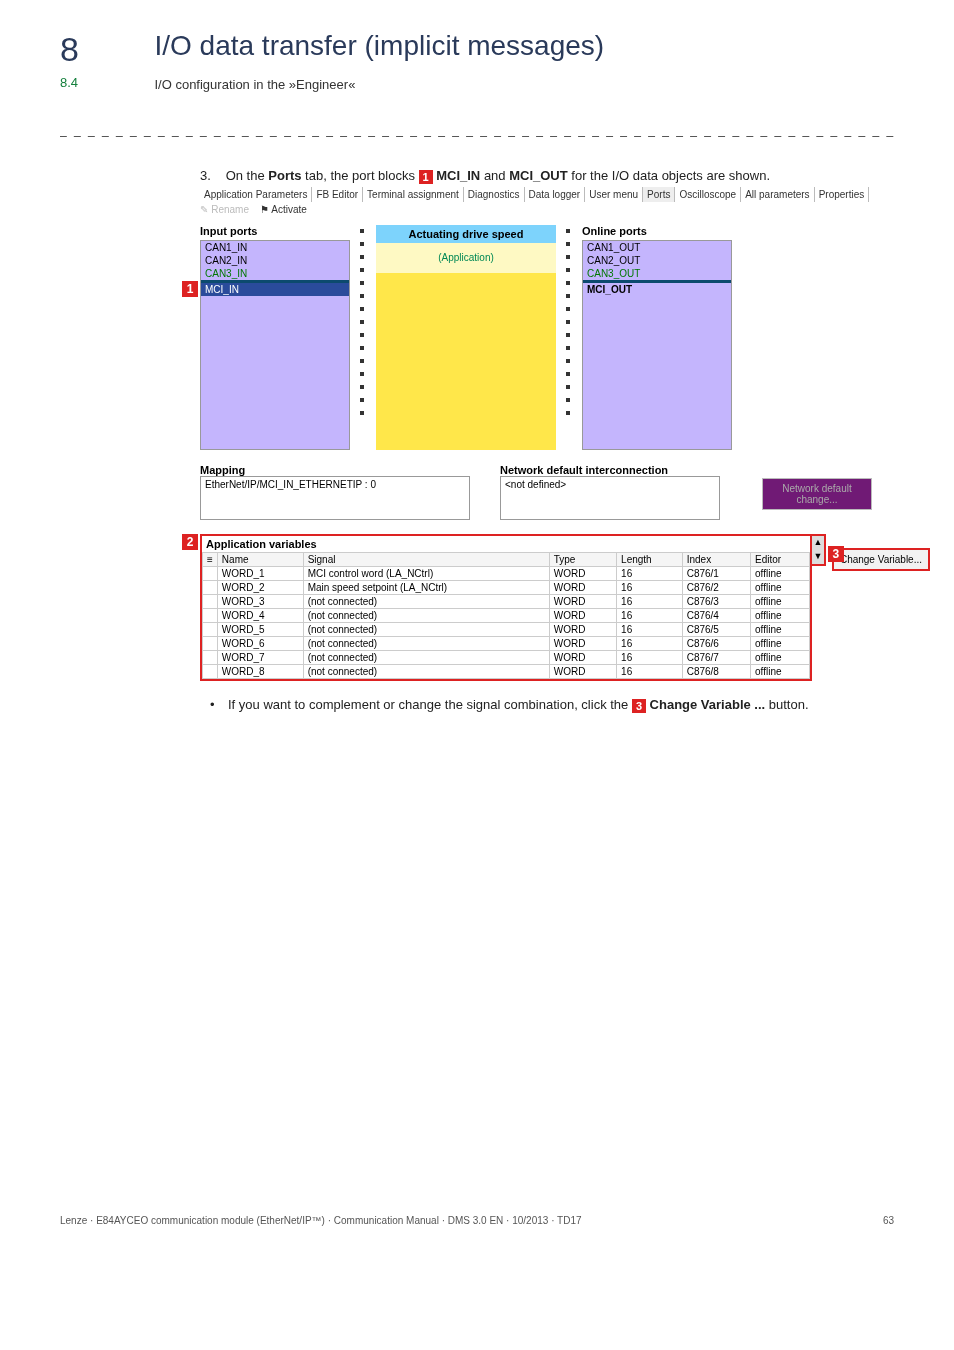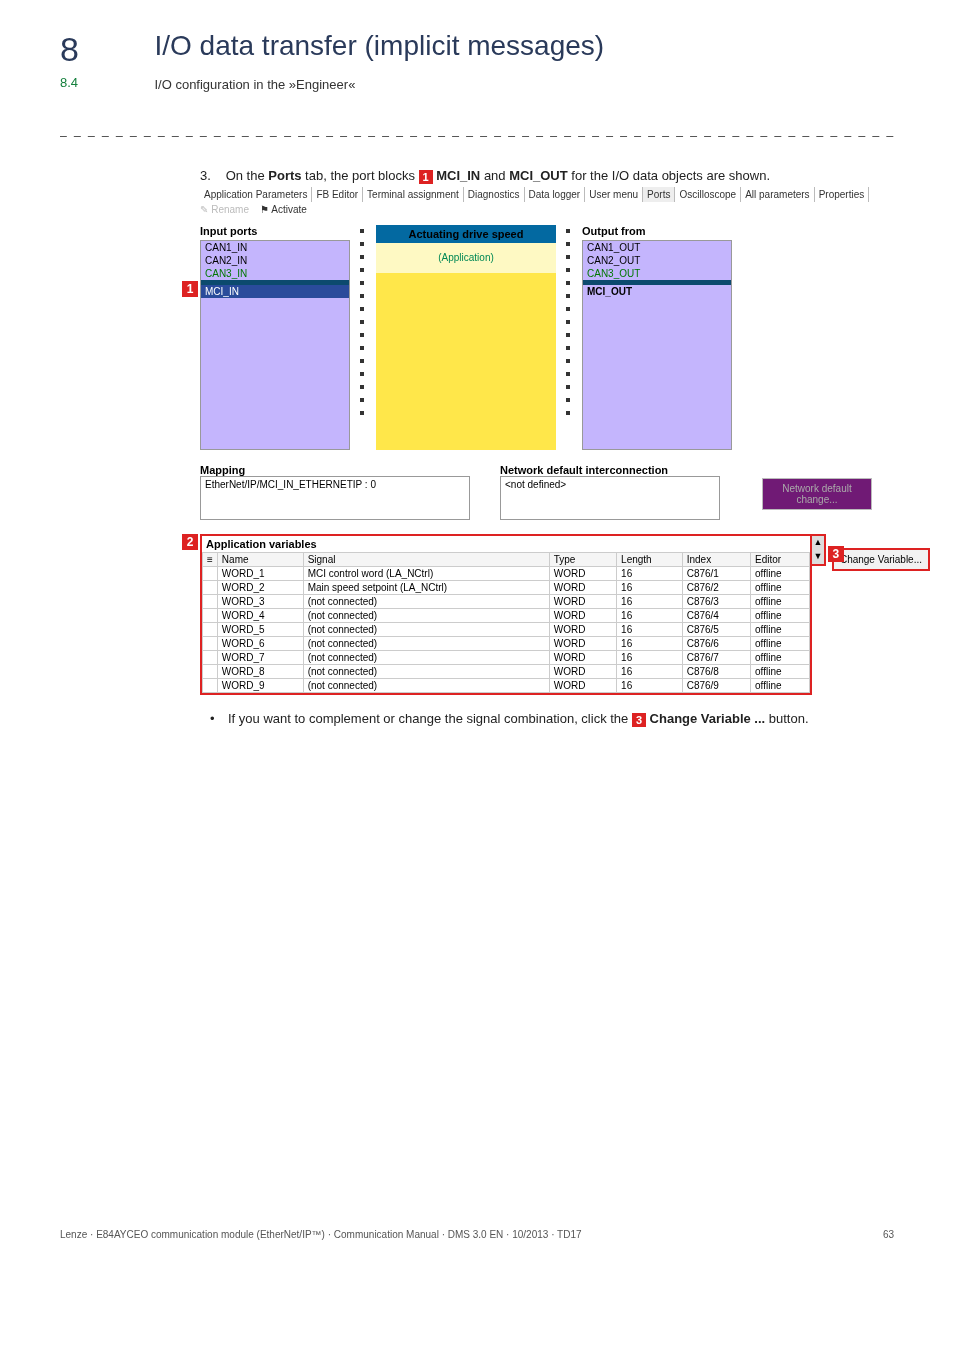--- a/index.html
+++ b/index.html
@@ -105,31 +105,31 @@
   .ports-label { font-weight: bold; font-size: 11px; margin-bottom: 3px; }
   .ports-box {
     border: 1px solid #999;
     width: 150px;
     height: 210px;
     font-size: 10px;
     overflow: hidden;
     background: #c4b5fd;
   }
   .ports-box .item { padding: 1px 4px; white-space: nowrap; overflow: hidden; }
-  .ports-box .item.cut { color: #070; border-bottom: 5px solid #0c4a6e; }
+  .ports-box .item.cut { color: #070; border-bottom: 3px solid #0c4a6e; }
   .ports-box .item.sel { background: #2a4b9b; color: #fff; }
   .dots-col {
     display: flex; flex-direction: column; gap: 9px; padding-top: 4px;
     width: 6px;
   }
   .dots-col span { width:4px; height:4px; background:#333; border-radius:0; display:block; }
 
   .center-col { display:flex; flex-direction:column; width: 180px; }
   .ads-header {
-    background: #0369a1; color:#000; font-weight:bold; text-align:center;
+    background: #7dd3fc; color:#000; font-weight:bold; text-align:center;
     padding: 3px 2px; font-size:11px;
   }
   .ads-body {
     background: #fef9c3; color:#085; text-align:center;
     height: 30px; line-height:30px; font-size:10px;
   }
   .ads-blank { background:#ffe74a; flex:1; height: 159px; }
 
   .mapping-row { display:flex; margin-top:14px; gap: 30px; align-items:flex-start; }
   .mapping-block, .ndi-block { flex:1; }
@@ -257,21 +257,21 @@
             <span></span>
             <span></span>
             <span></span>
             <span></span>
             <span></span>
             <span></span>
             <span></span>
             <span></span>
         </div>
         <div class="ports-col">
-          <div class="ports-label">Output from</div>
+          <div class="ports-label">Online ports</div>
           <div class="ports-box">
             <div class="item">CAN1_OUT</div>
             <div class="item">CAN2_OUT</div>
             <div class="item cut">CAN3_OUT</div>
             <div class="item" style="font-weight:bold;">MCI_OUT</div>
           </div>
         </div>
       </div>
     </div>
 
@@ -374,29 +374,20 @@
               </tr>
               <tr>
                 <td></td>
                 <td>WORD_8</td>
                 <td>(not connected)</td>
                 <td>WORD</td>
                 <td>16</td>
                 <td>C876/8</td>
                 <td>offline</td>
               </tr>
-              <tr>
-                <td></td>
-                <td>WORD_9</td>
-                <td>(not connected)</td>
-                <td>WORD</td>
-                <td>16</td>
-                <td>C876/9</td>
-                <td>offline</td>
-              </tr>
             </tbody>
         </table>
       </div>
       <div class="scroll-col">
         <div class="scroll-btn">▲</div>
         <div class="scroll-track"></div>
         <div class="scroll-btn">▼</div>
       </div>
       <div style="position:relative;">
         <span class="marker-big" style="position:absolute; left:2px; top:12px;">3</span>

